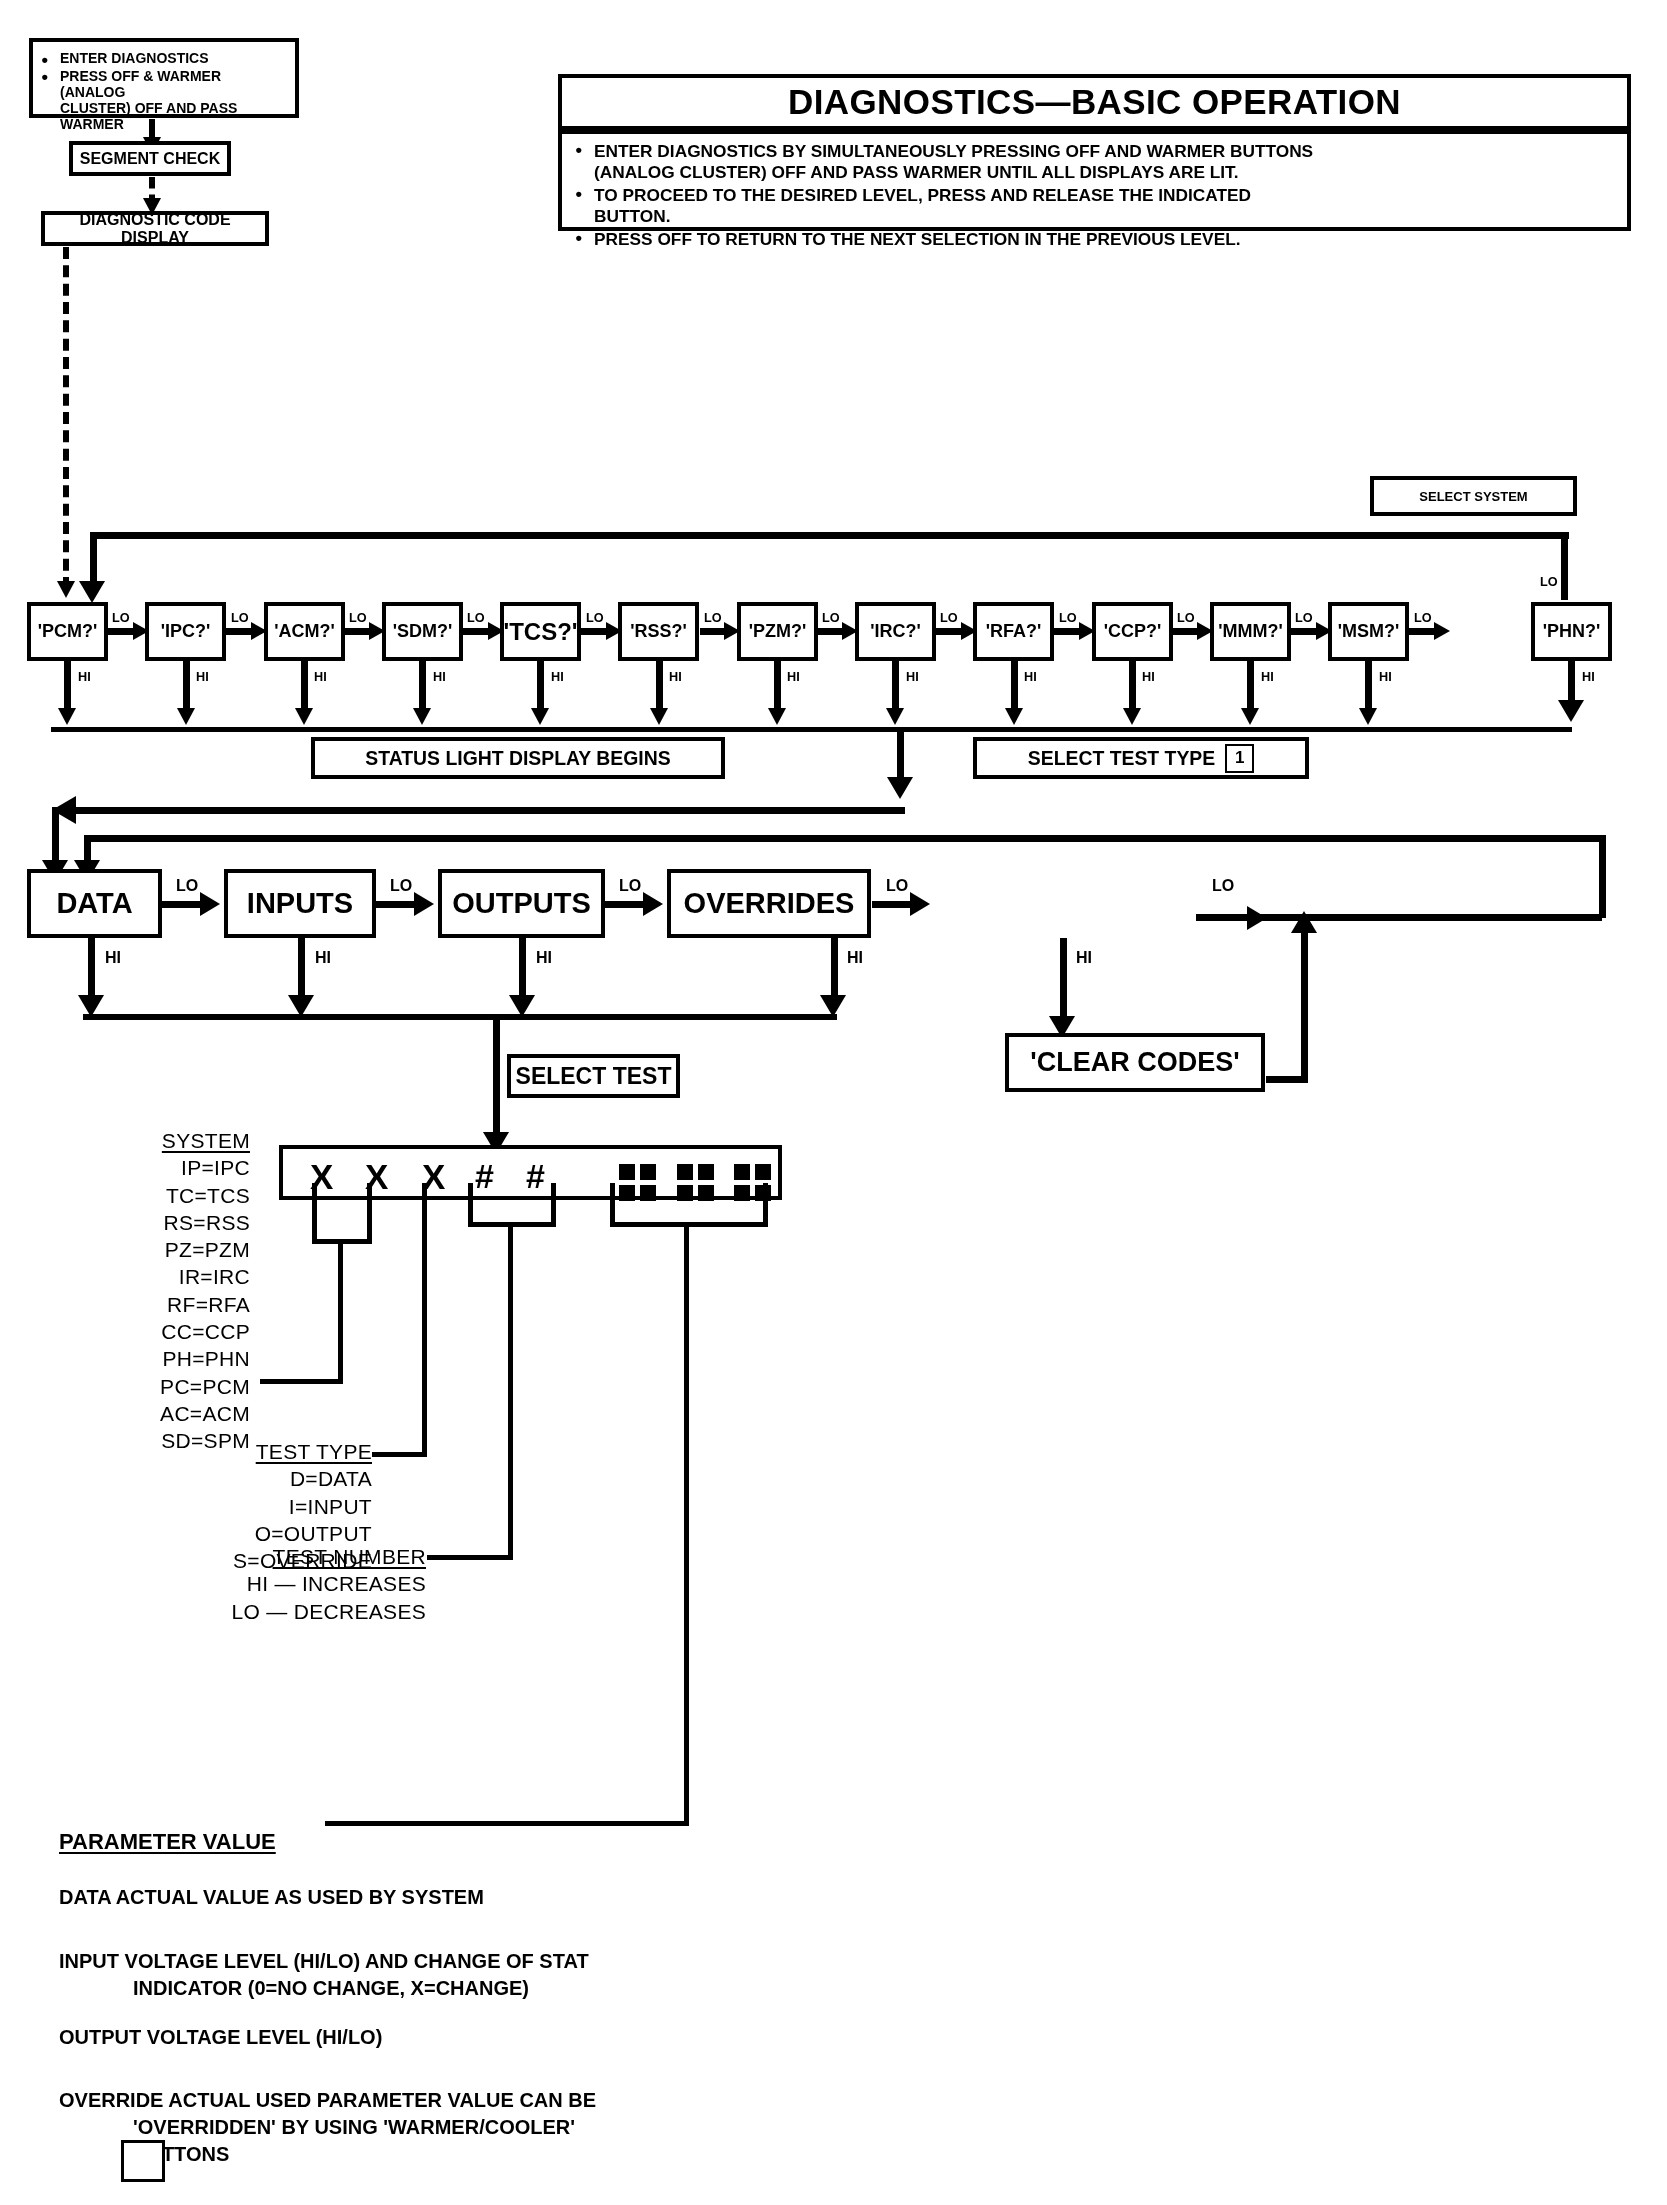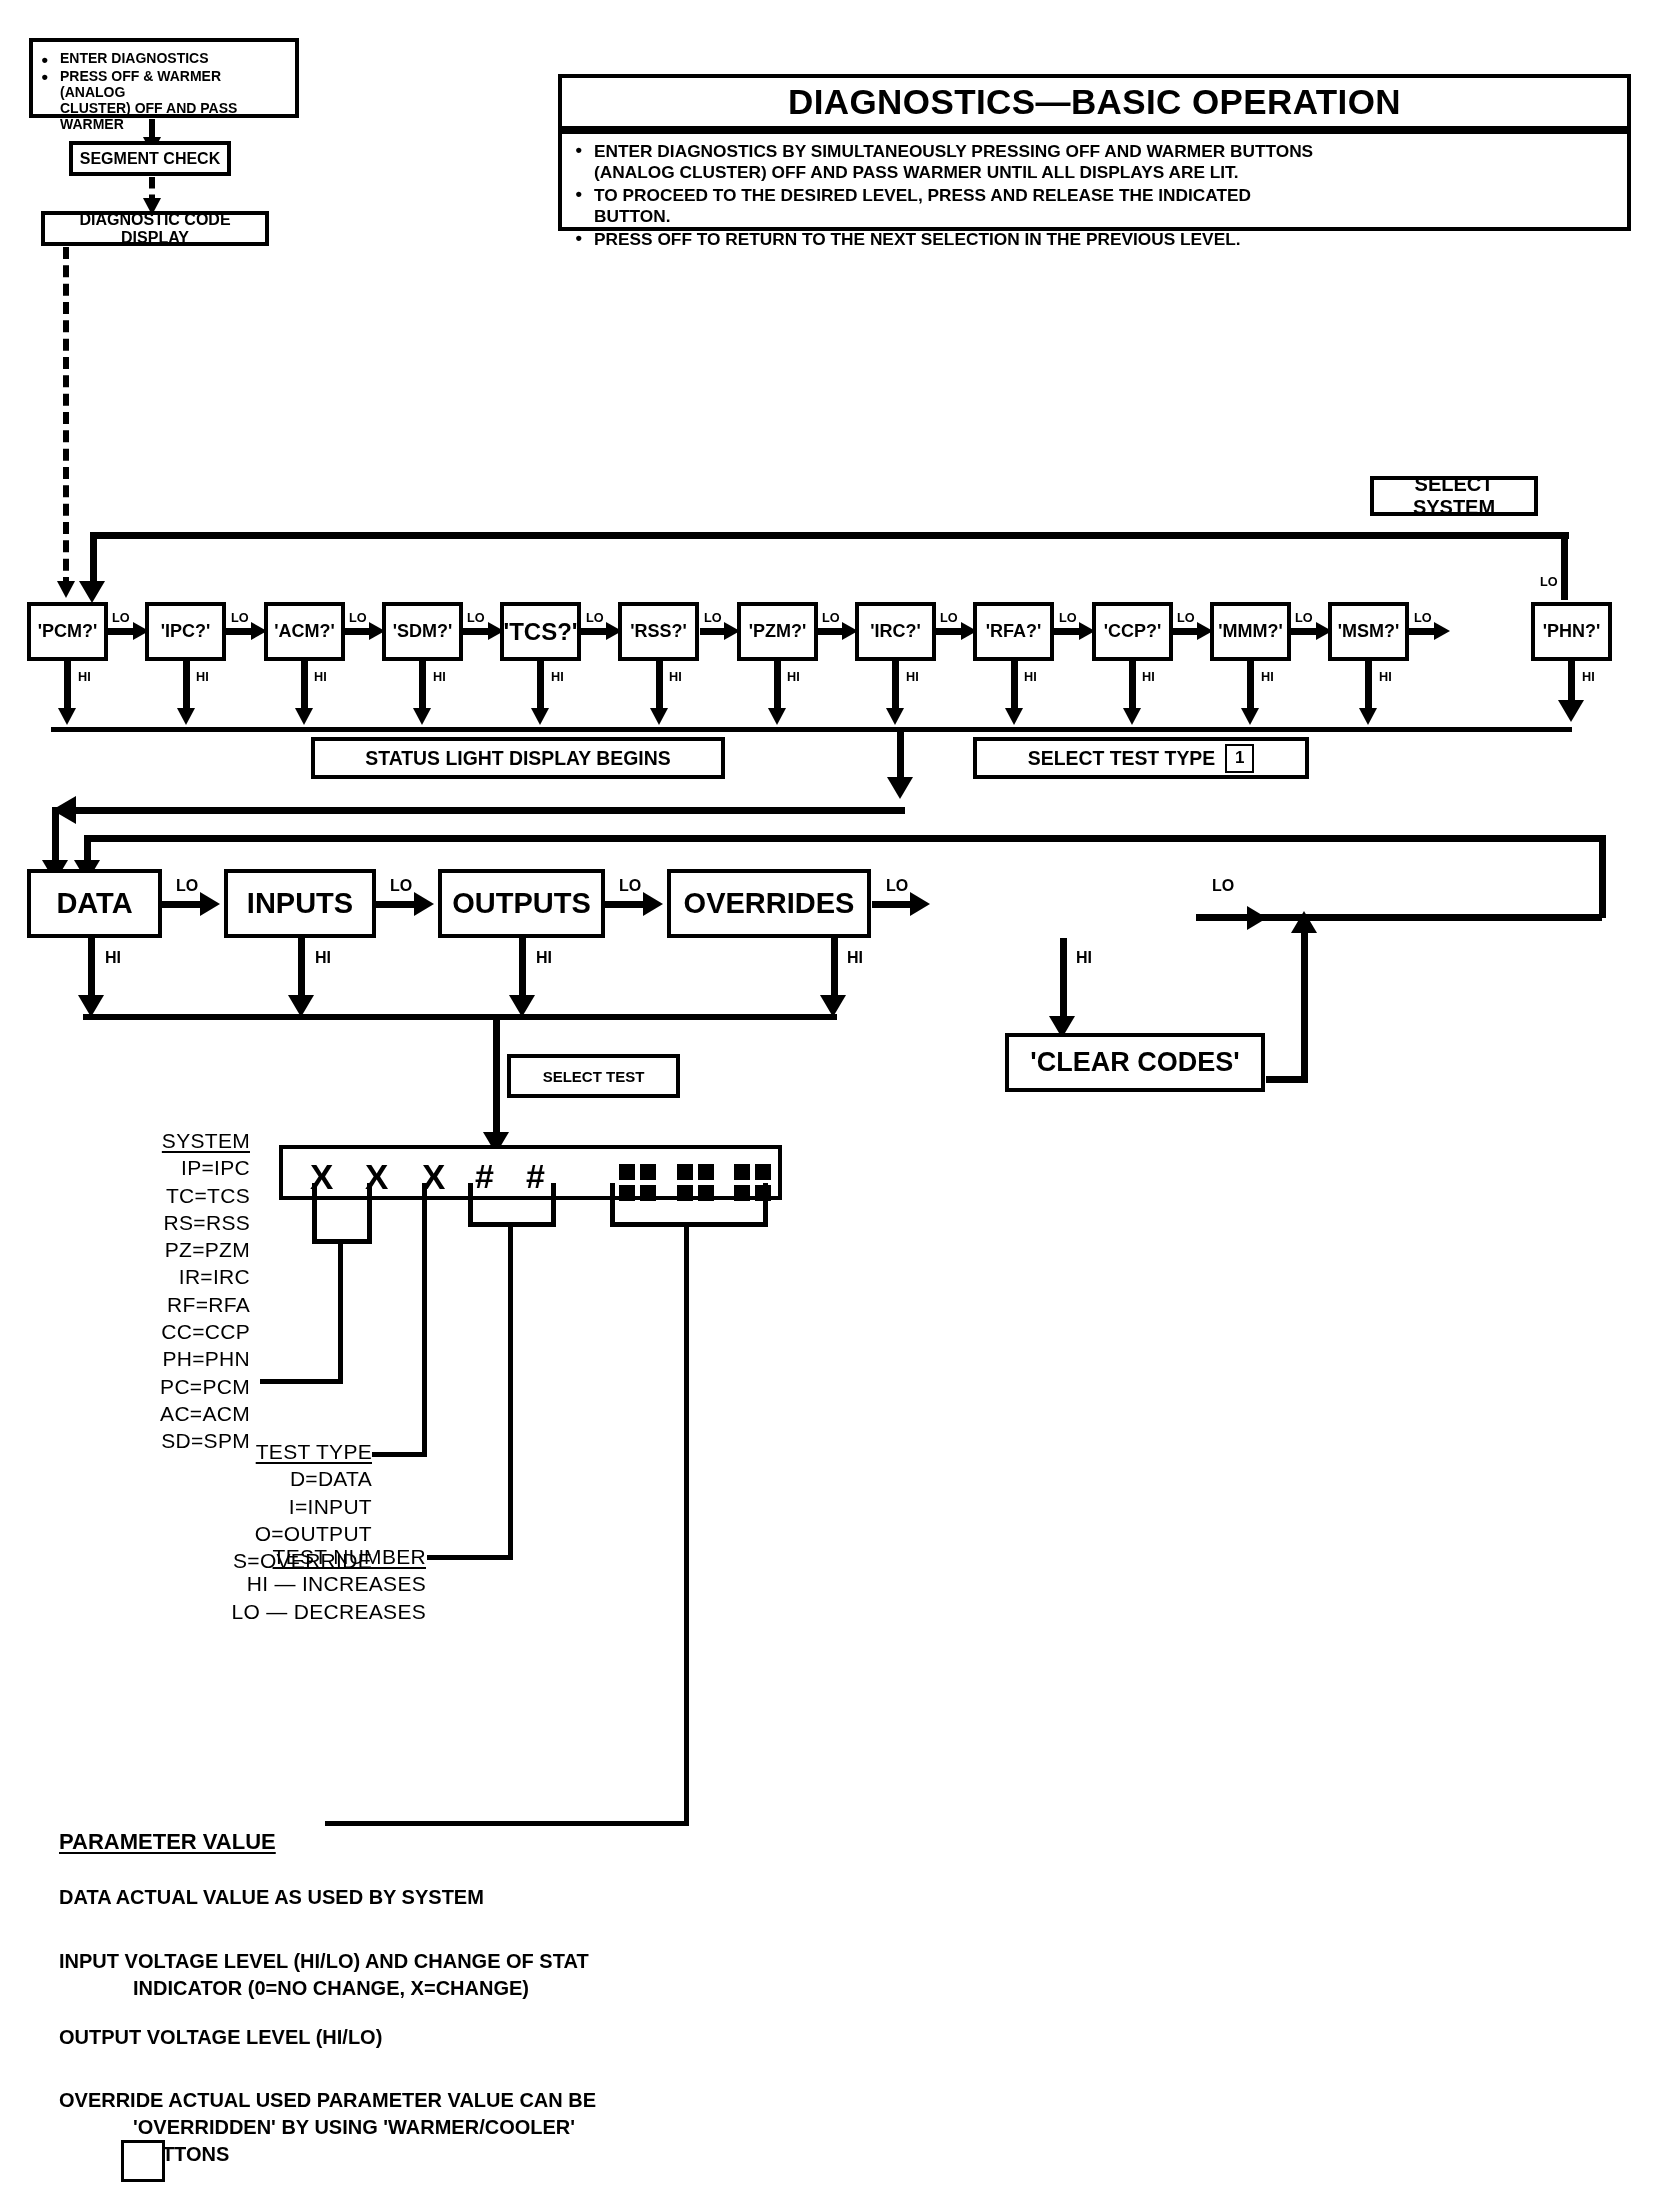--- a/index.html
+++ b/index.html
@@ -138,21 +138,21 @@
         <span>(ANALOG CLUSTER) OFF AND PASS WARMER UNTIL ALL DISPLAYS ARE LIT.</span>
       </li>
       <li>
         <span>TO PROCEED TO THE DESIRED LEVEL, PRESS AND RELEASE THE INDICATED</span><br>
         <span>BUTTON.</span>
       </li>
       <li><span>PRESS OFF TO RETURN TO THE NEXT SELECTION IN THE PREVIOUS LEVEL.</span></li>
     </ul>
   </div>
 
-  <div class="abs box" style="left:1370px;top:476px;width:168px;height:40px;font-size:20px;">
+  <div class="abs box" style="left:1370px;top:476px;width:207px;height:40px;font-size:13px;">
     <span>SELECT SYSTEM</span>
   </div>
 
   <div class="abs ln hline" style="left:90px;top:532px;width:1479px;"></div>
   <div class="abs ln vline" style="left:90px;top:532px;height:54px;"></div>
   <div class="abs ah-down" style="left:79px;top:581px;"></div>
   <div class="abs ln vline" style="left:1561px;top:532px;height:68px;"></div>
 
   <div class="abs" style="left:0;top:0;width:1667px;height:0;">
 
@@ -373,21 +373,21 @@
   <div class="abs ah-down" style="left:483px;top:1132px;"></div>
 
   <div class="abs box" style="left:1005px;top:1033px;width:260px;height:59px;font-size:27px;">
     <span>'CLEAR CODES'</span>
   </div>
 
   <div class="abs ln hline" style="left:1266px;top:1076px;width:42px;"></div>
   <div class="abs ln vline" style="left:1301px;top:928px;height:152px;"></div>
   <div class="abs ah-up" style="left:1291px;top:911px;"></div>
 
-  <div class="abs box" style="left:507px;top:1054px;width:173px;height:44px;font-size:15px;align-items:center;">
+  <div class="abs box" style="left:507px;top:1054px;width:173px;height:44px;font-size:23px;align-items:center;">
     <span>SELECT TEST</span>
   </div>
 
   <div class="abs box" style="left:279px;top:1145px;width:503px;height:55px;justify-content:flex-start;padding-left:24px;">
     <span class="abs" style="left:27px;top:8.4px;font-size:35px;font-weight:bold;"><span>X</span></span>
     <span class="abs" style="left:82px;top:8.4px;font-size:35px;font-weight:bold;"><span>X</span></span>
     <span class="abs" style="left:139px;top:8.4px;font-size:35px;font-weight:bold;"><span>X</span></span>
     <span class="abs" style="left:192px;top:8.4px;font-size:34px;font-weight:bold;"><span>#</span></span>
     <span class="abs" style="left:243px;top:8.4px;font-size:34px;font-weight:bold;"><span>#</span></span>
 

